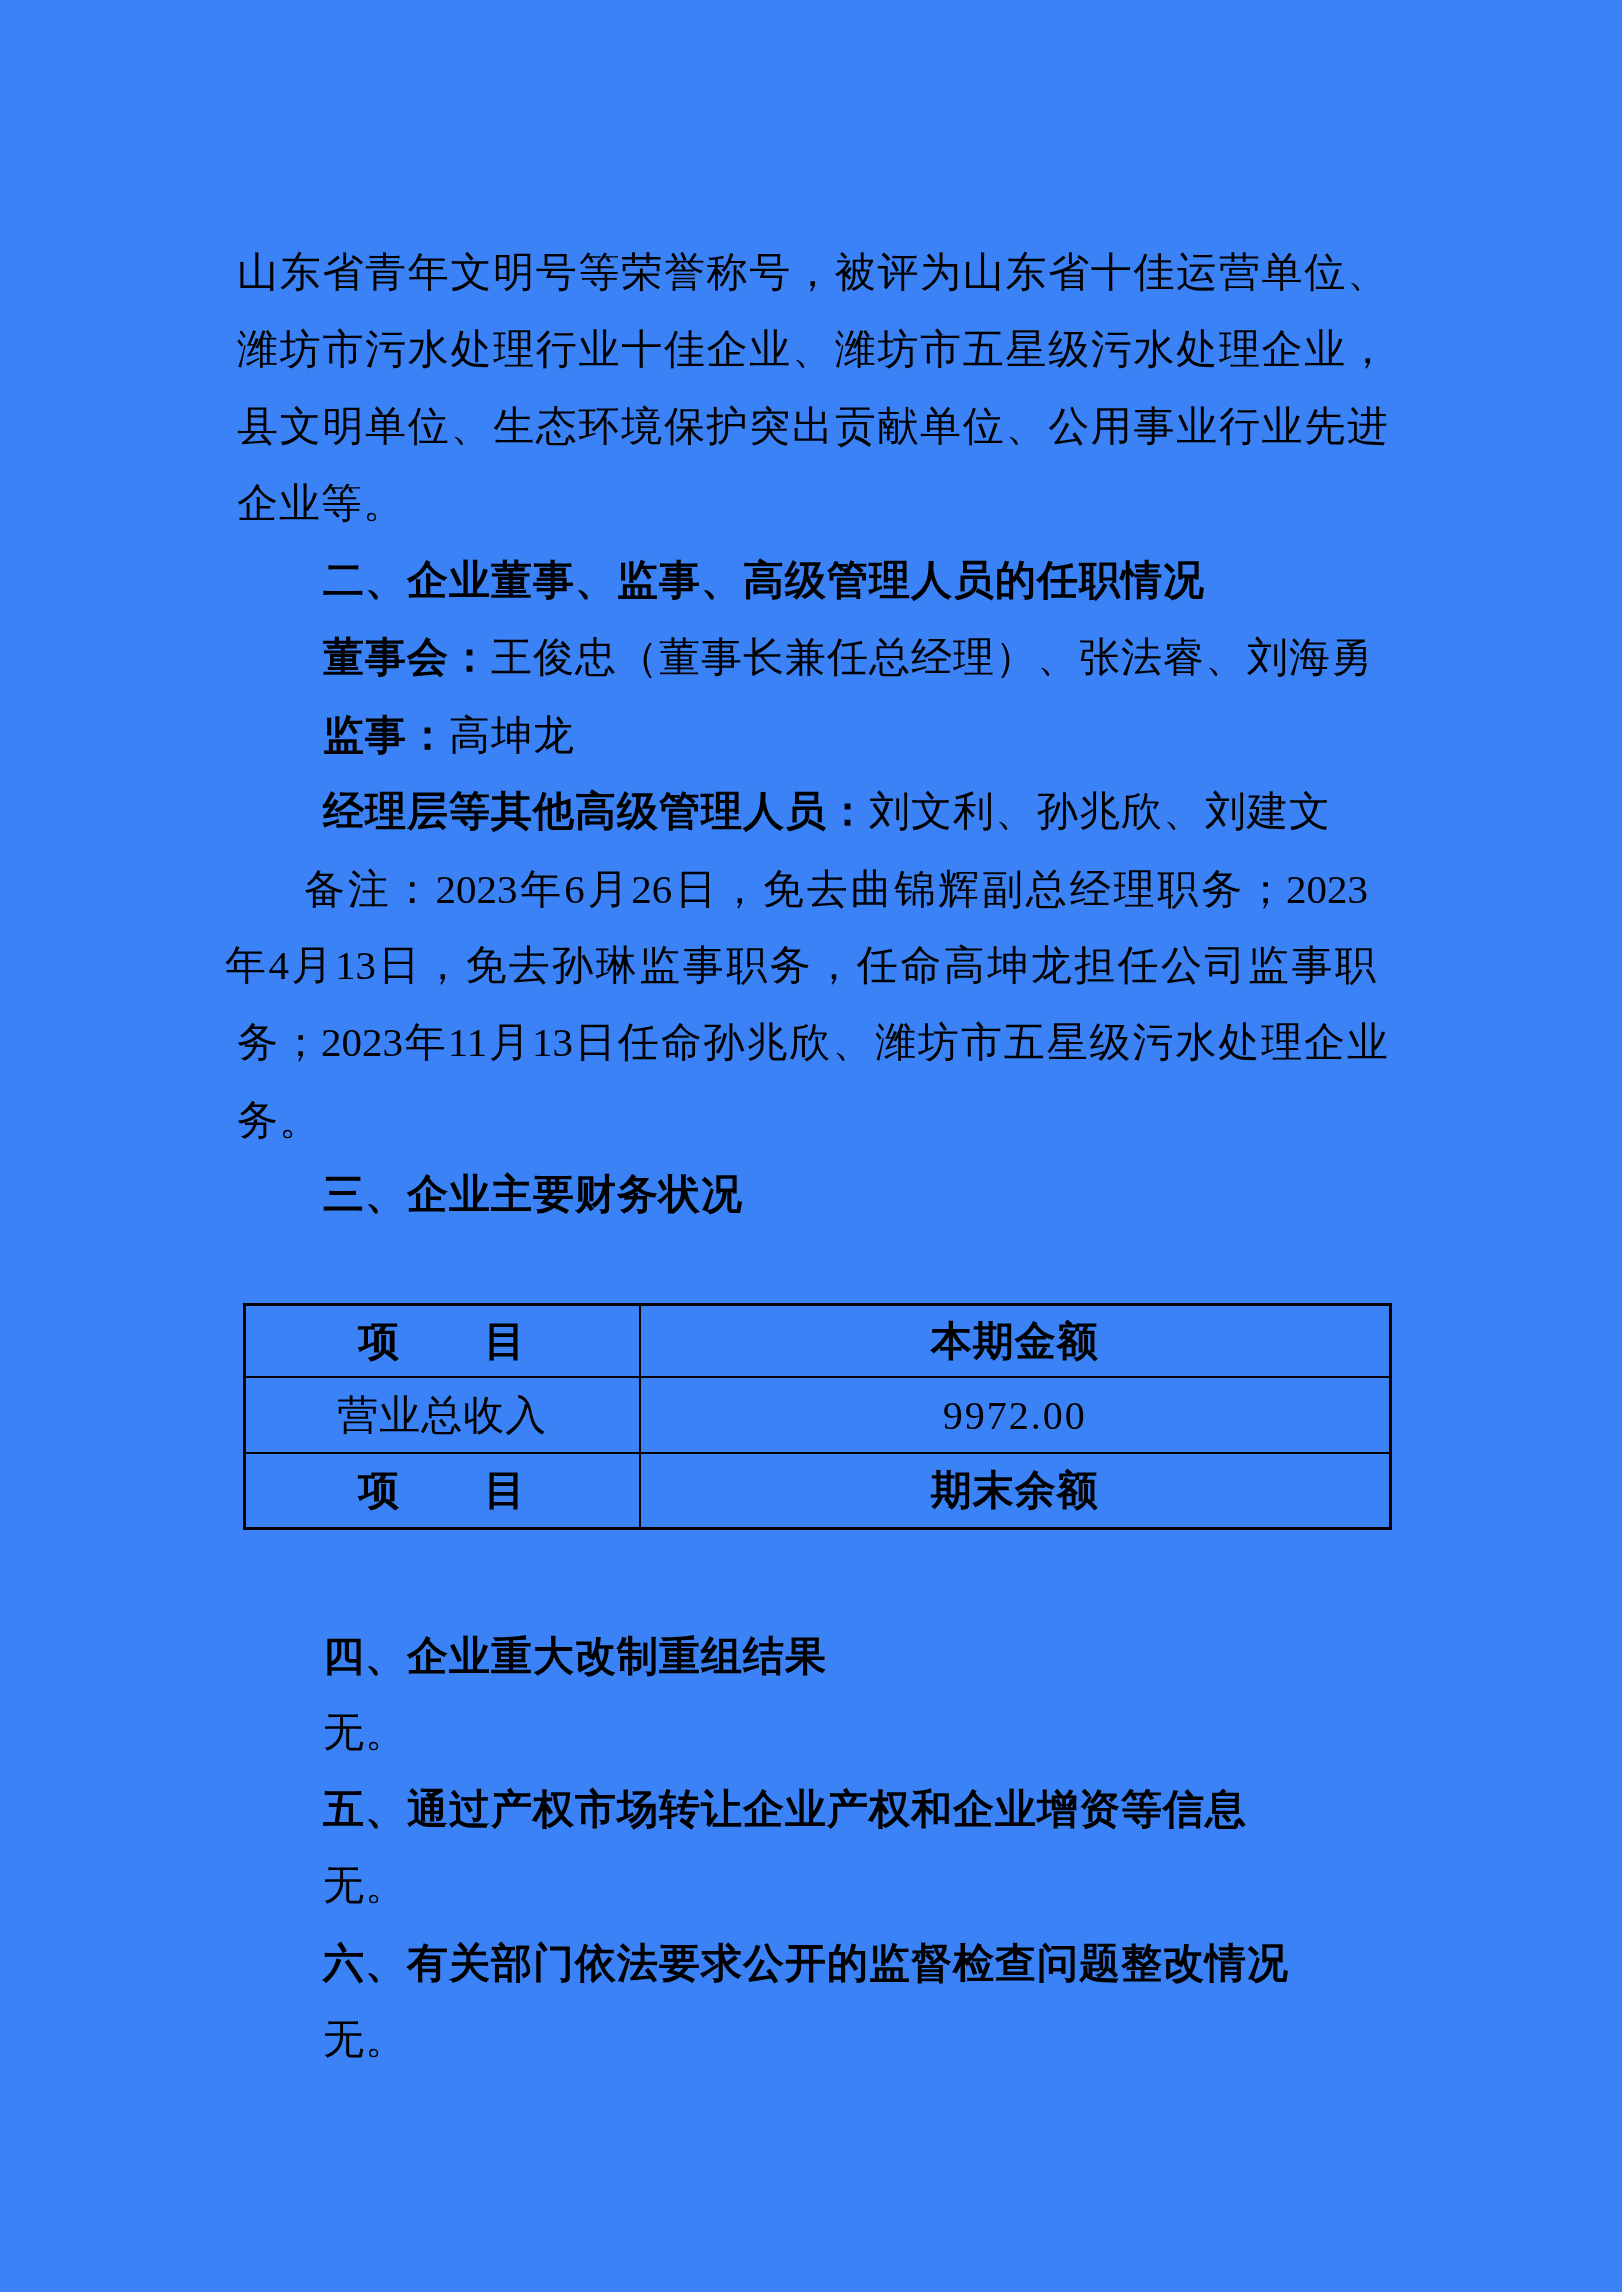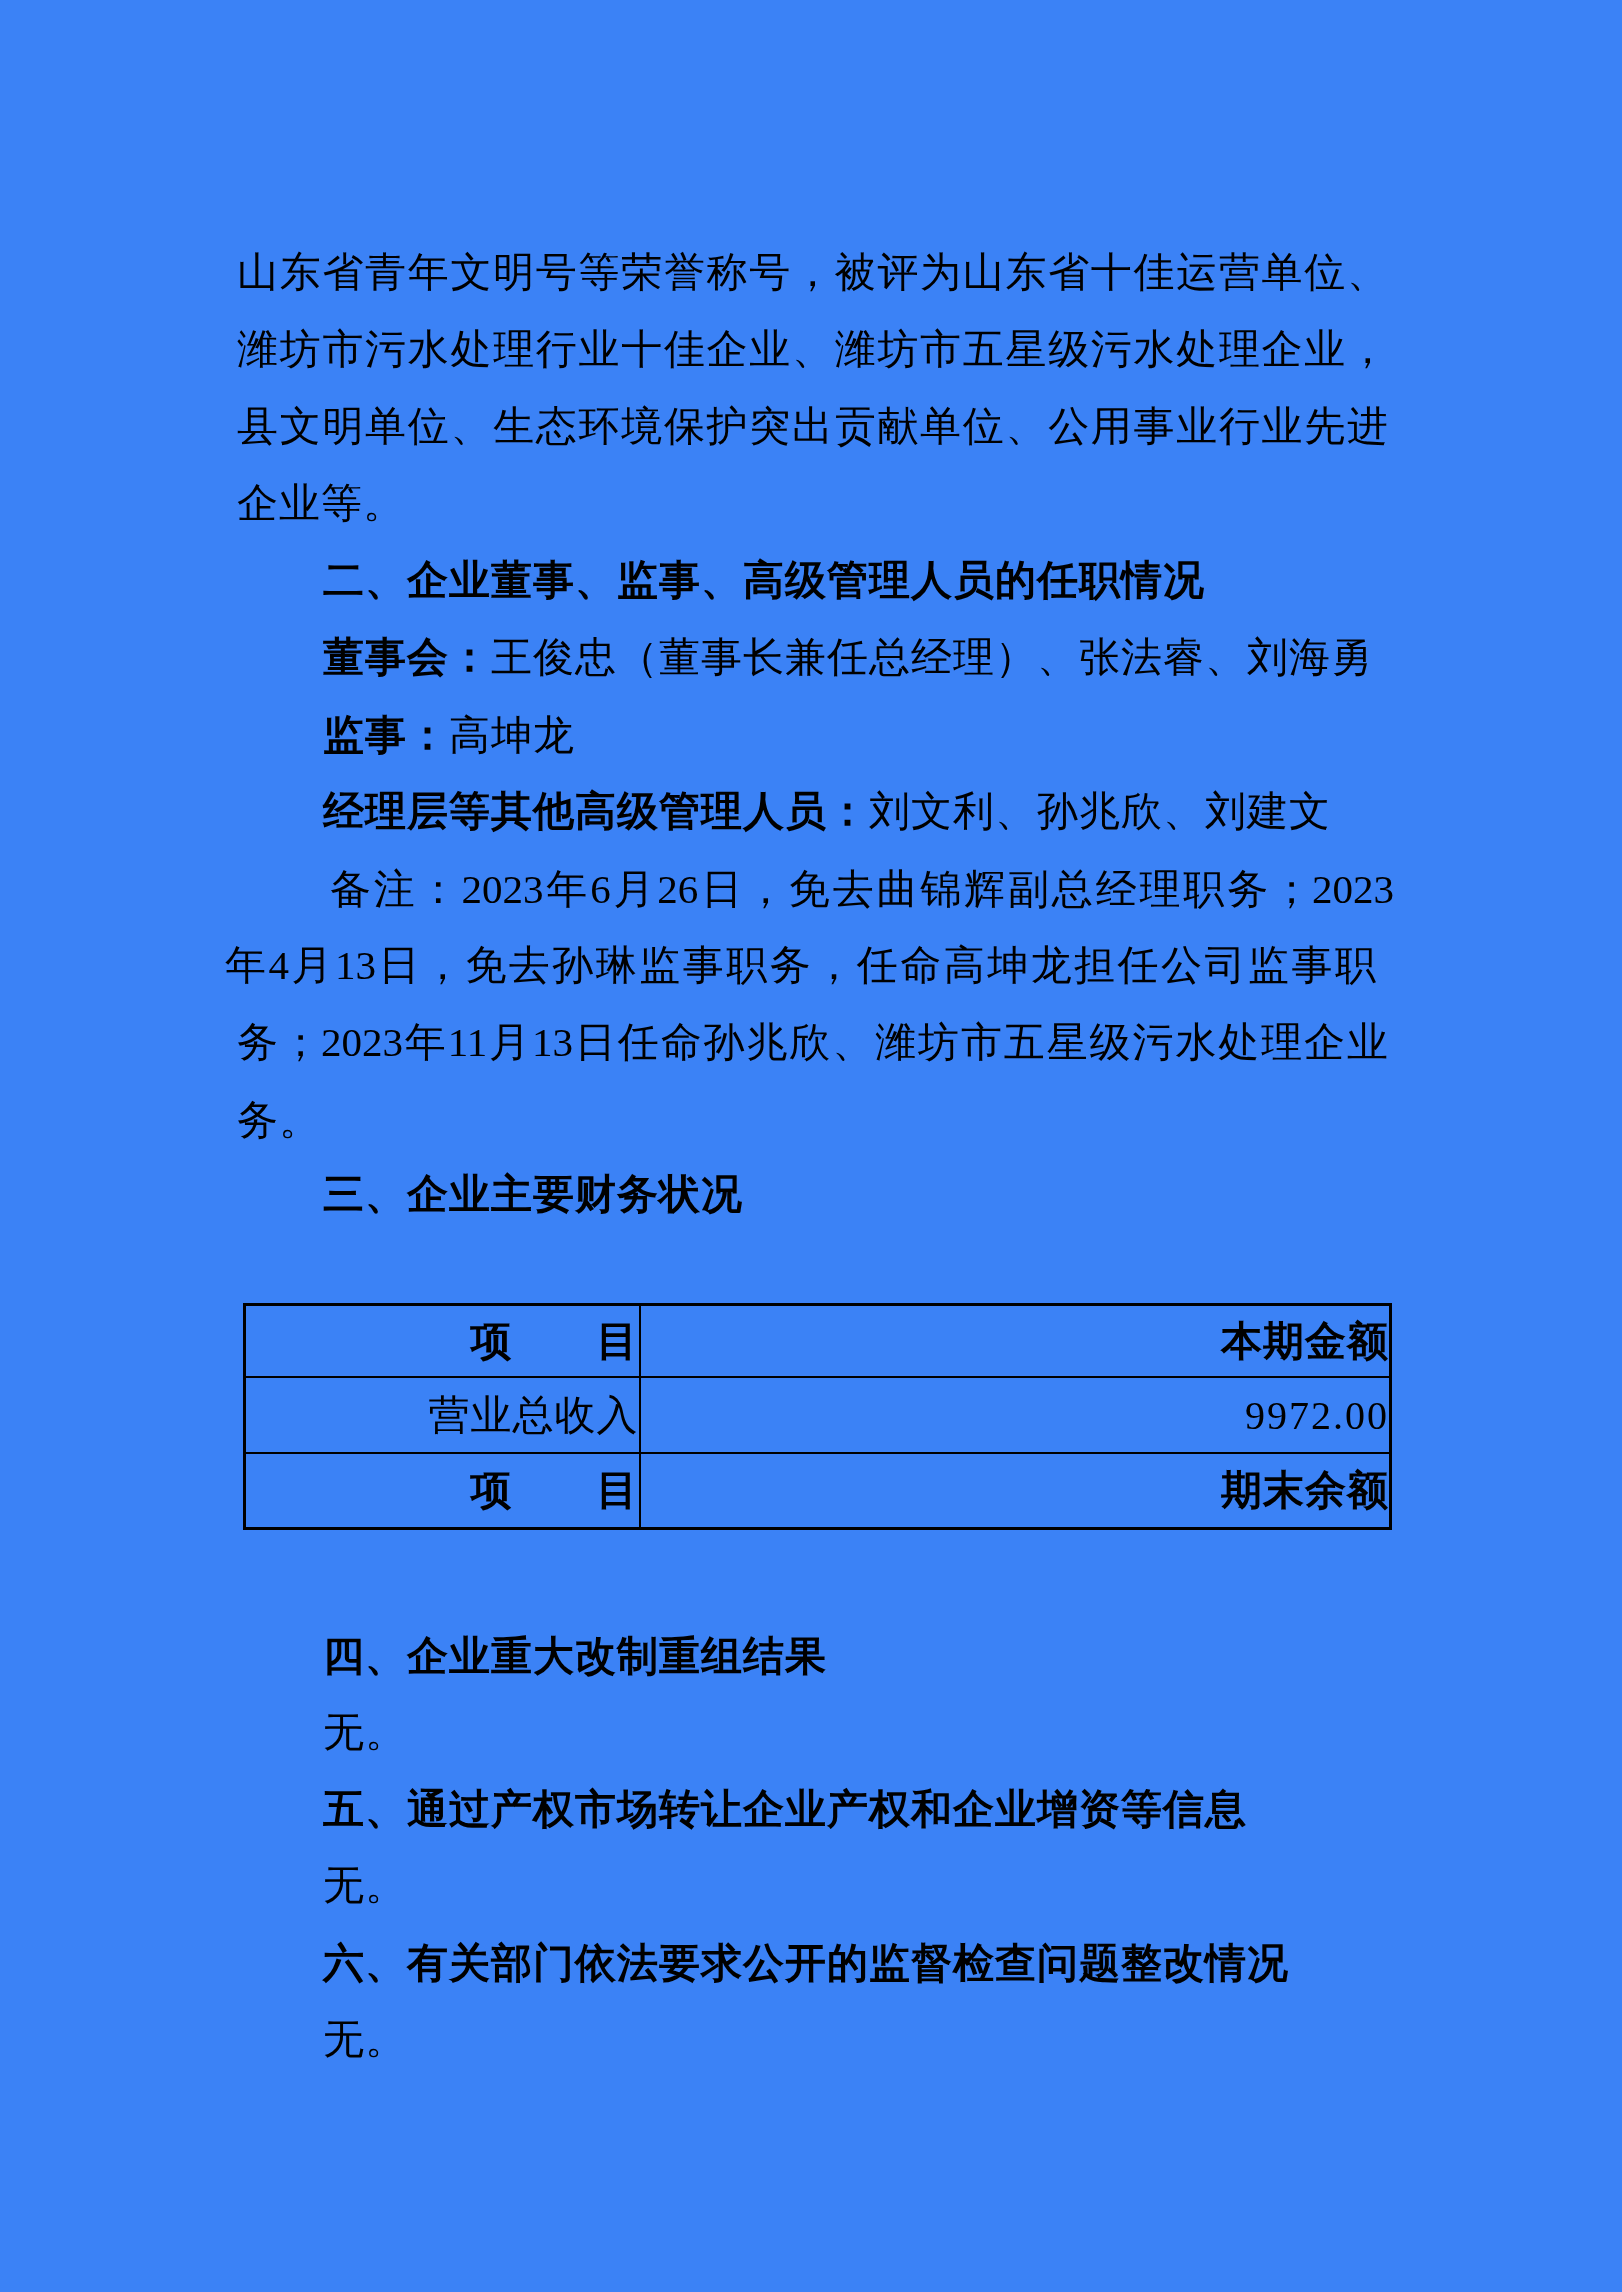--- a/index.html
+++ b/index.html
@@ -32,21 +32,21 @@
   .right { text-align: right; white-space: pre; }
   table.fin-table {
     position: absolute;
     left: 243px; top: 1303px;
     border-collapse: collapse;
     table-layout: fixed;
     border: 3.9px solid #000;
   }
   table.fin-table td {
     border: 2.9px solid #000;
-    text-align: right;
+    text-align: center;
     vertical-align: middle;
     padding: 0;
     font-size: 41px;
     letter-spacing: 1px;
     overflow: hidden;
   }
   table.fin-table td.hdr { font-weight: 700; }
   table.fin-table td.num { font-size: 40px; letter-spacing: 2px; }
   col.c1 { width: 395px; }
   col.c2 { width: 751px; }
@@ -66,21 +66,21 @@
   <div class="line" style="top:476px; left:237px;">企业等。</div>
 
   <div class="line b" style="top:553px; left:323px;">二、企业董事、监事、高级管理人员的任职情况</div>
 
   <div class="line" style="top:630px; left:323px;"><span class="b">董事会：</span><span>王俊忠（董事长兼任总经理）、张法睿、刘海勇</span></div>
 
   <div class="line" style="top:708px; left:323px;"><span class="b">监事：</span><span>高坤龙</span></div>
 
   <div class="line" style="top:784px; left:323px;"><span class="b">经理层等其他高级管理人员：</span><span>刘文利、孙兆欣、刘建文</span></div>
 
-  <div class="line justify" style="top:862px; left:330px; width:1064px;">备注：2023年6月26日，免去曲锦辉副总经理职务；2023</div>
+  <div class="line justify" style="top:862px; left:304px; width:1064px;">备注：2023年6月26日，免去曲锦辉副总经理职务；2023</div>
   <div class="line justify" style="top:938px; left:225px; width:1151px;">年4月13日，免去孙琳监事职务，任命高坤龙担任公司监事职</div>
   <div class="line justify" style="top:1015px; left:237px; width:1151px;">务；2023年11月13日任命孙兆欣、潍坊市五星级污水处理企业</div>
   <div class="line" style="top:1093px; left:237px;">务。</div>
 
   <div class="line b" style="top:1167px; left:323px;">三、企业主要财务状况</div>
 
   <table class="fin-table">
     <colgroup>
         <col class="c1">
         <col class="c2">

